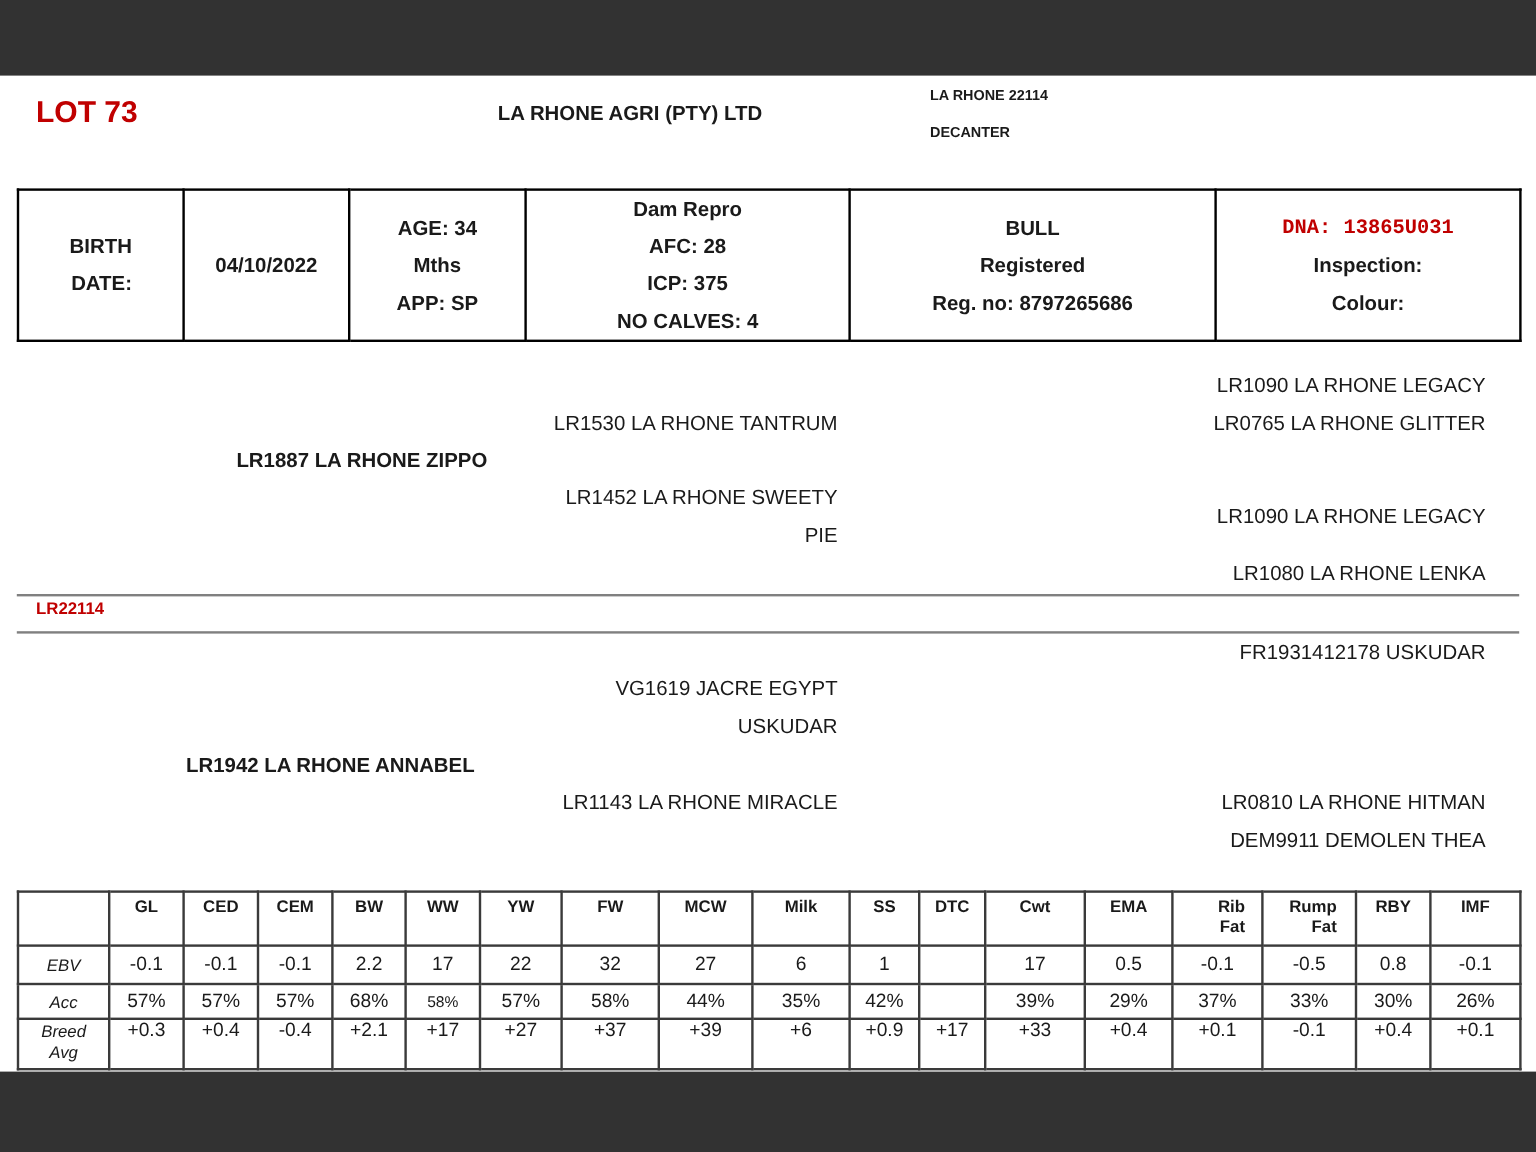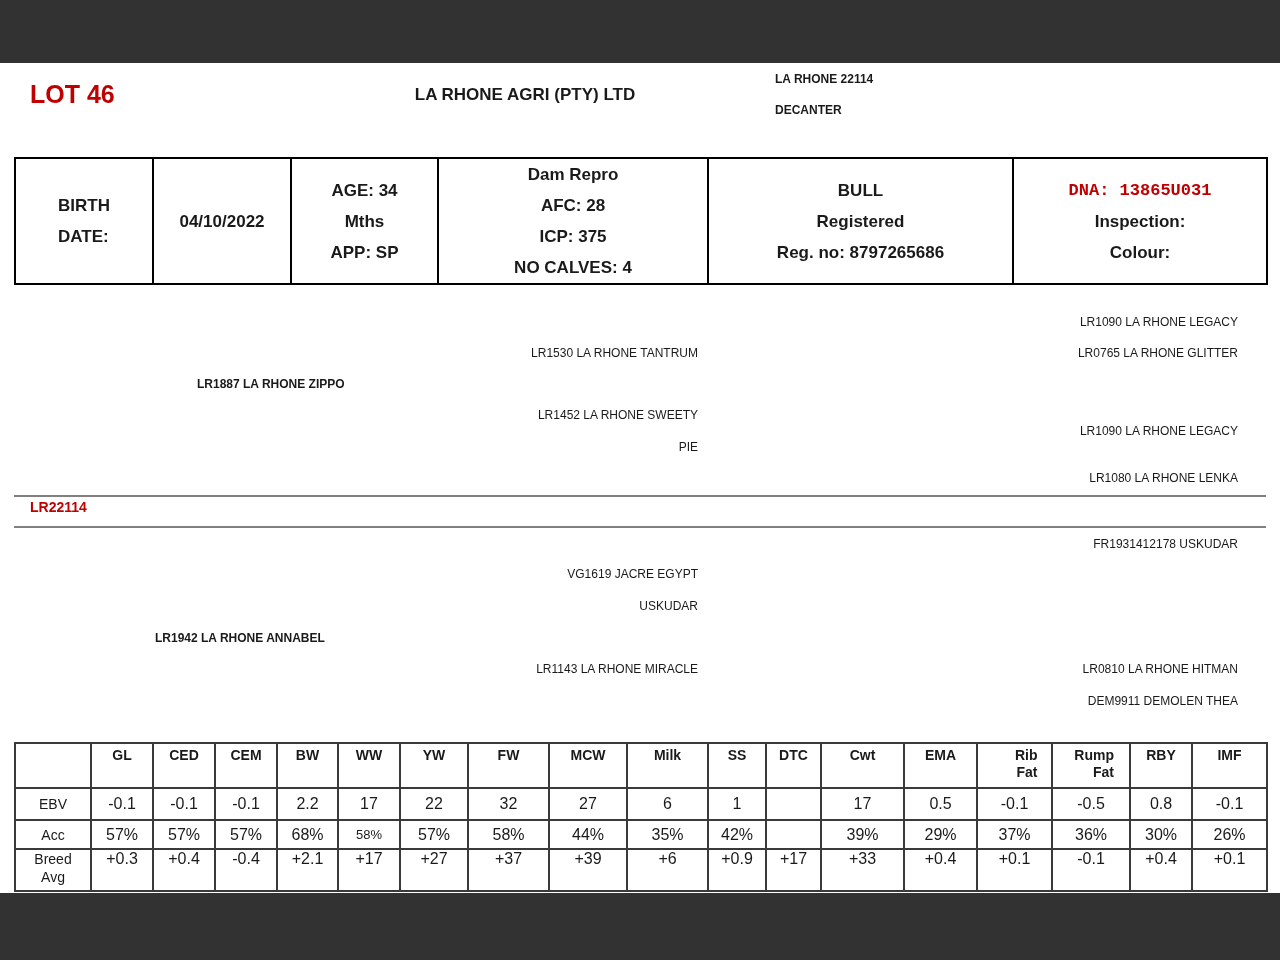--- a/index.html
+++ b/index.html
@@ -10,48 +10,48 @@
   .bar { position:absolute; left:0; width:1280px; background:#323232; }
   .bar-top { top:0; height:63px; }
   .bar-bottom { top:893px; height:67px; }
 
   .lot-number { position:absolute; left:30px; top:80px; font-size:25px; font-weight:bold; color:#C00000; }
   .company-title { position:absolute; left:300px; top:85px; width:450px; text-align:center; font-size:17px; font-weight:bold; }
   .animal-block { position:absolute; left:775px; top:64px; font-size:12px; font-weight:bold; line-height:31px; }
 
   table.info-table { position:absolute; left:14px; top:157px; width:1252px; border-collapse:collapse; table-layout:fixed; }
   table.info-table td { border:2px solid #000; text-align:center; vertical-align:middle; font-weight:bold; font-size:17px; line-height:31px; height:124px; padding:0 4px; }
-  .left-inner { display:inline-block; text-align:left; }
+  .left-inner { display:inline-block; text-align:right; }
   .red { color:#C00000;font-family:Liberation Mono, monospace; }
 
-  .ped { position:absolute; font-size:12px; line-height:20px; white-space:nowrap; }
+  .ped { position:absolute; font-size:17px; line-height:20px; white-space:nowrap; }
   .ped-right { text-align:right; }
   .ped-bold { font-weight:bold; }
   .divider { position:absolute; left:14px; width:1252px; height:2px; background:#808080; }
   .subject-id { position:absolute; left:30px; top:499px; font-size:14px; font-weight:bold; color:#C00000; }
 
   table.ebv-table { position:absolute; left:14px; top:742px; width:1252px; border-collapse:collapse; table-layout:fixed; font-size:16px; }
   table.ebv-table th, table.ebv-table td { border:2px solid #3a3a3a; text-align:center; padding:0; }
   table.ebv-table thead th { font-size:14px; font-weight:bold; vertical-align:top; height:40px; padding-top:3px; line-height:17px; }
   .hwrap { display:inline-block; max-width:46px; line-height:17px;text-align:right; }
-  .rowlabel { font-size:14px; font-weight:normal; }
+  .rowlabel { font-size:14px; font-weight:normal;font-style:italic; }
   .lblwrap { display:inline-block; max-width:52px; line-height:18px; }
   .row-ebv td { height:30px; }
   .row-acc td { height:27px; }
   .row-avg td { height:40px; vertical-align:top; padding-top:2px; }
   .cell-small { font-size:13px; }
 </style>
 </head>
 <body>
 
 <div class="page">
 
   <div class="bar bar-top"></div>
 
-  <div class="lot-number">LOT 46</div>
+  <div class="lot-number">LOT 73</div>
   <div class="company-title">LA RHONE AGRI (PTY) LTD</div>
   <div class="animal-block">
     <div>LA RHONE 22114</div>
     <div>DECANTER</div>
   </div>
 
   <table class="info-table">
     <colgroup>
       <col style="width:138px">
         <col style="width:138px">
@@ -188,21 +188,21 @@
         <td class="cell-small">58%</td>
         <td>57%</td>
         <td>58%</td>
         <td>44%</td>
         <td>35%</td>
         <td>42%</td>
         <td></td>
         <td>39%</td>
         <td>29%</td>
         <td>37%</td>
-        <td>36%</td>
+        <td>33%</td>
         <td>30%</td>
         <td>26%</td>
       </tr>
       <tr class="row-avg">
         <td class="rowlabel"><span class="lblwrap">Breed Avg</span></td>
         <td>+0.3</td>
         <td>+0.4</td>
         <td>-0.4</td>
         <td>+2.1</td>
         <td>+17</td>

